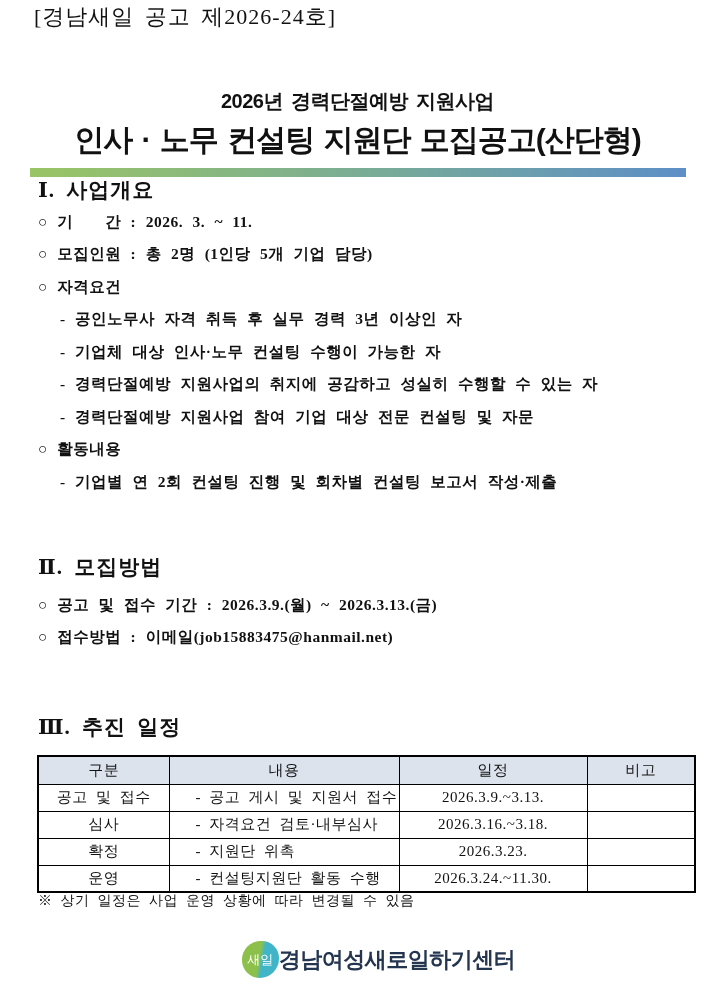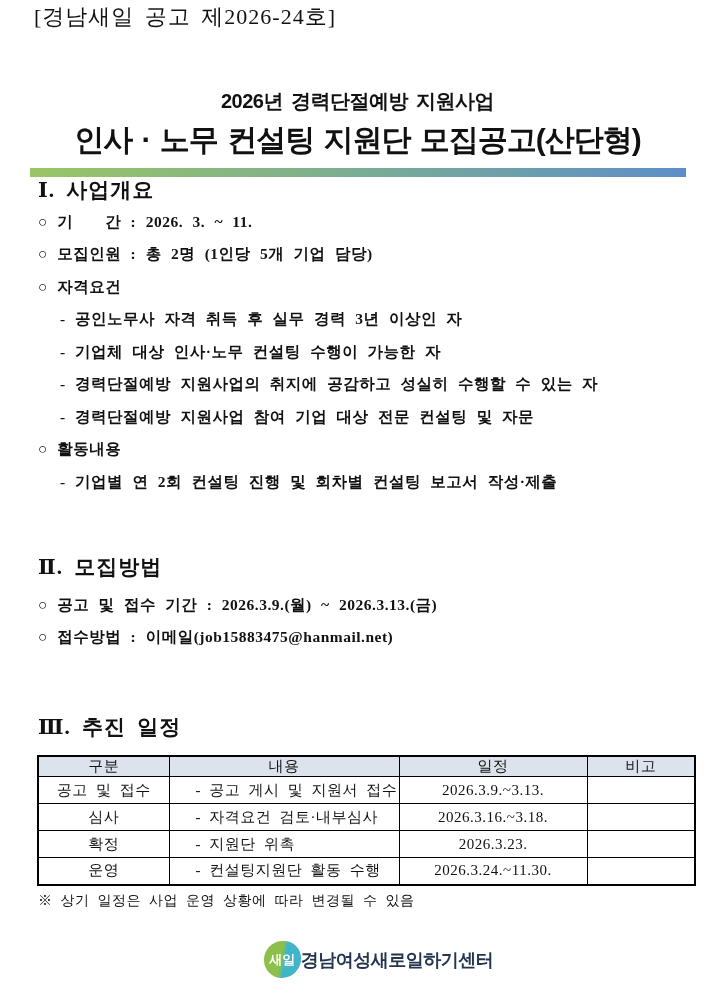--- a/index.html
+++ b/index.html
@@ -68,46 +68,46 @@
     table-layout:fixed;
   }
   table.schedule th,table.schedule td{
     border:1px solid #000;
     text-align:center;vertical-align:middle;
     height:27px;padding:0 4px;
     font-weight:normal;white-space:pre;
   }
   table.schedule th{
     background:var(--table-header-bg);
-    height:20px;
+    height:28px;
   }
   table.schedule td.cell-desc{text-align:left;padding-left:26px;}
   col.c1{width:131px;} col.c2{width:230px;} col.c3{width:188px;} col.c4{width:108px;}
   .note{
     position:absolute;top:892px;left:38px;
     font-size:14px;letter-spacing:0.5px;word-spacing:4px;
   }
   .footer{
     position:absolute;top:941px;left:0;width:715px;
     display:flex;align-items:center;justify-content:center;
     padding-left:42px;
   }
   .logo-mark{
     width:37px;height:37px;border-radius:50% 46% 52% 48%;
     background:linear-gradient(100deg,var(--logo-green) 46%,var(--logo-teal) 56%);
     display:flex;align-items:center;justify-content:center;
     color:#ffffff;
     font-family:"Liberation Sans","DejaVu Sans",sans-serif;
-    font-size:13px;font-weight:bold;letter-spacing:0px;
+    font-size:13px;font-weight:normal;letter-spacing:0px;
     flex:0 0 auto;
   }
   .org-name{
     color:var(--org-color);
     font-family:"Liberation Sans","DejaVu Sans",sans-serif;
-    font-weight:bold;font-size:18px;letter-spacing:-0.5px;
+    font-weight:bold;font-size:22px;letter-spacing:-0.5px;
   }
 </style>
 </head>
 <body>
 
 <div class="page">
 
   <div class="notice-no">[경남새일 공고 제2026-24호]</div>
 
   <div class="title-block">

